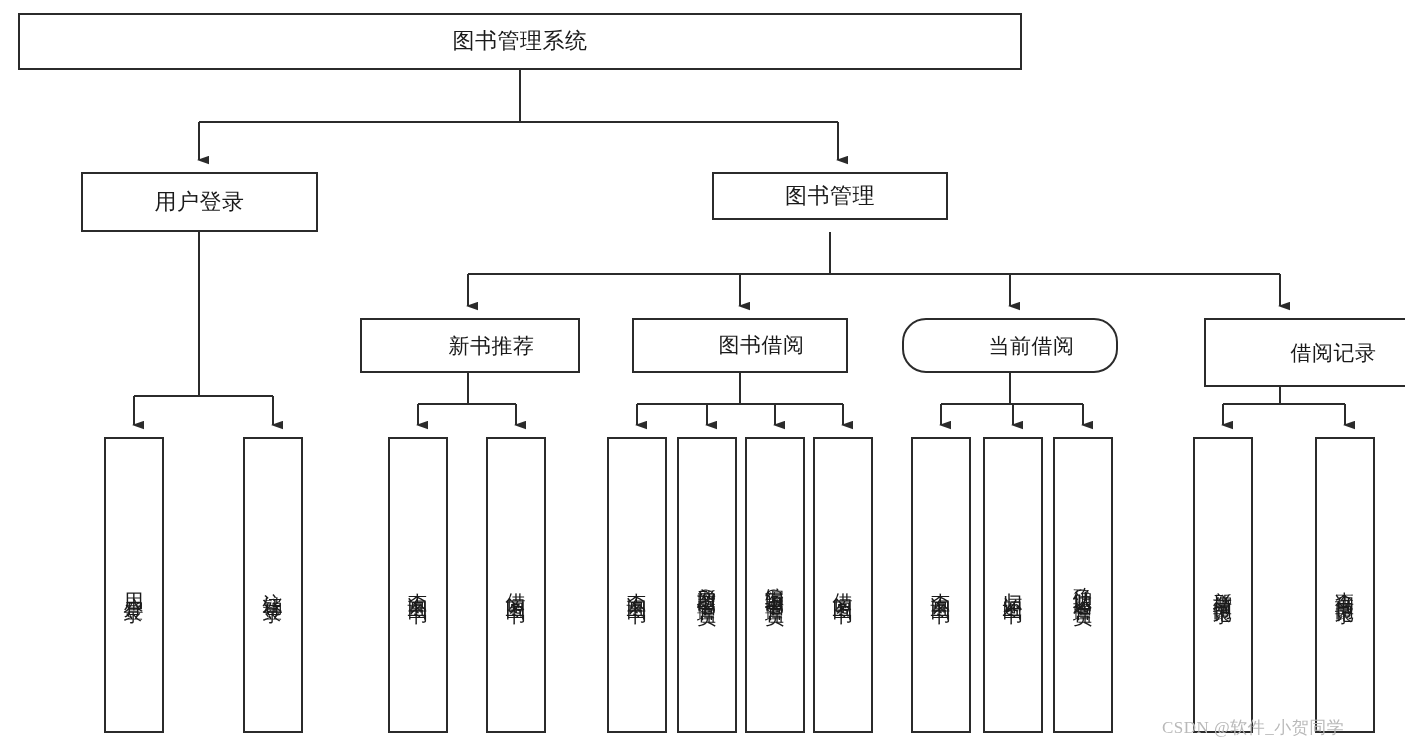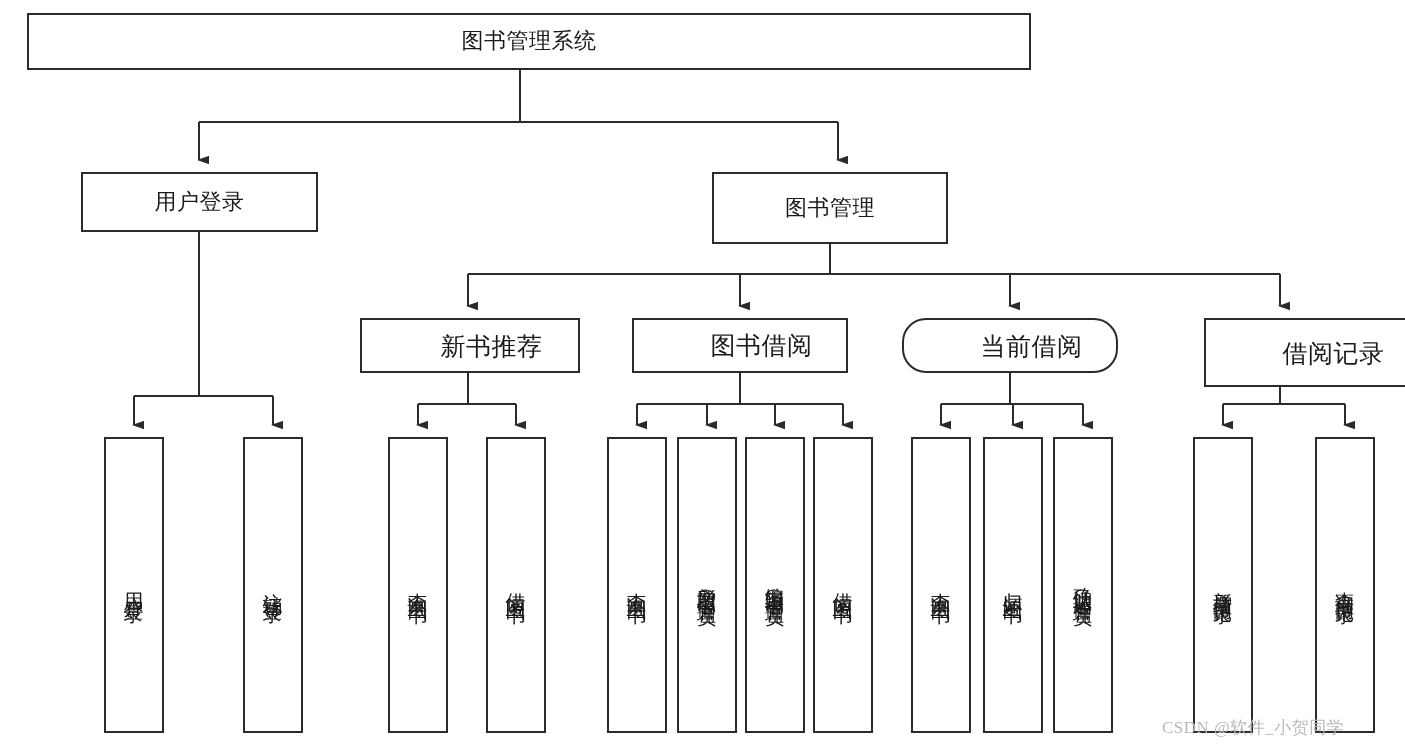--- a/index.html
+++ b/index.html
@@ -39,21 +39,21 @@
     text-align: center;
     line-height: 1.12;
     white-space: nowrap;
   }
   
   .node.horiz .label {
     font-size: 21px;
     letter-spacing: 0.5px;
   }
   .node.lvl1 .label { font-size: 22px; }
-  .node.lvl2 .label { font-size: 25px; margin-left: 43px; }
+  .node.lvl2 .label { font-size: 21px; margin-left: 43px; }
   
   .node.vert {
     align-items: center;
     justify-content: center;
   }
   .node.vert .label {
     writing-mode: vertical-rl;
     text-orientation: upright;
     font-size: 20px;
     line-height: 1.0;
@@ -122,28 +122,28 @@
       <path d="M1013,404 L1013,425" marker-end="url(#arrow)"></path>
       <path d="M1083,404 L1083,425" marker-end="url(#arrow)"></path>
 
       <path d="M1280,373 L1280,404"></path>
       <path d="M1223,404 L1345,404"></path>
       <path d="M1223,404 L1223,425" marker-end="url(#arrow)"></path>
       <path d="M1345,404 L1345,425" marker-end="url(#arrow)"></path>
     </g>
   </svg>
 
-  <div class="node horiz lvl1" style="left:27px; top:13px; width:1004px; height:57px;">
+  <div class="node horiz lvl1" style="left:18px; top:13px; width:1004px; height:57px;">
     <span class="label">图书管理系统</span>
   </div>
 
   <div class="node horiz lvl1" style="left:81px; top:172px; width:237px; height:60px;">
     <span class="label">用户登录</span>
   </div>
-  <div class="node horiz lvl1" style="left:712px; top:172px; width:236px; height:72px;">
+  <div class="node horiz lvl1" style="left:712px; top:172px; width:236px; height:48px;">
     <span class="label">图书管理</span>
   </div>
 
   <div class="node horiz lvl2" style="left:360px; top:318px; width:220px; height:55px;">
     <span class="label">新书推荐</span>
   </div>
   <div class="node horiz lvl2" style="left:632px; top:318px; width:216px; height:55px;font-family:Liberation Serif, serif;">
     <span class="label">图书借阅</span>
   </div>
   <div class="node horiz lvl2" style="left:902px; top:318px; width:216px; height:55px;border-radius:24px;">

